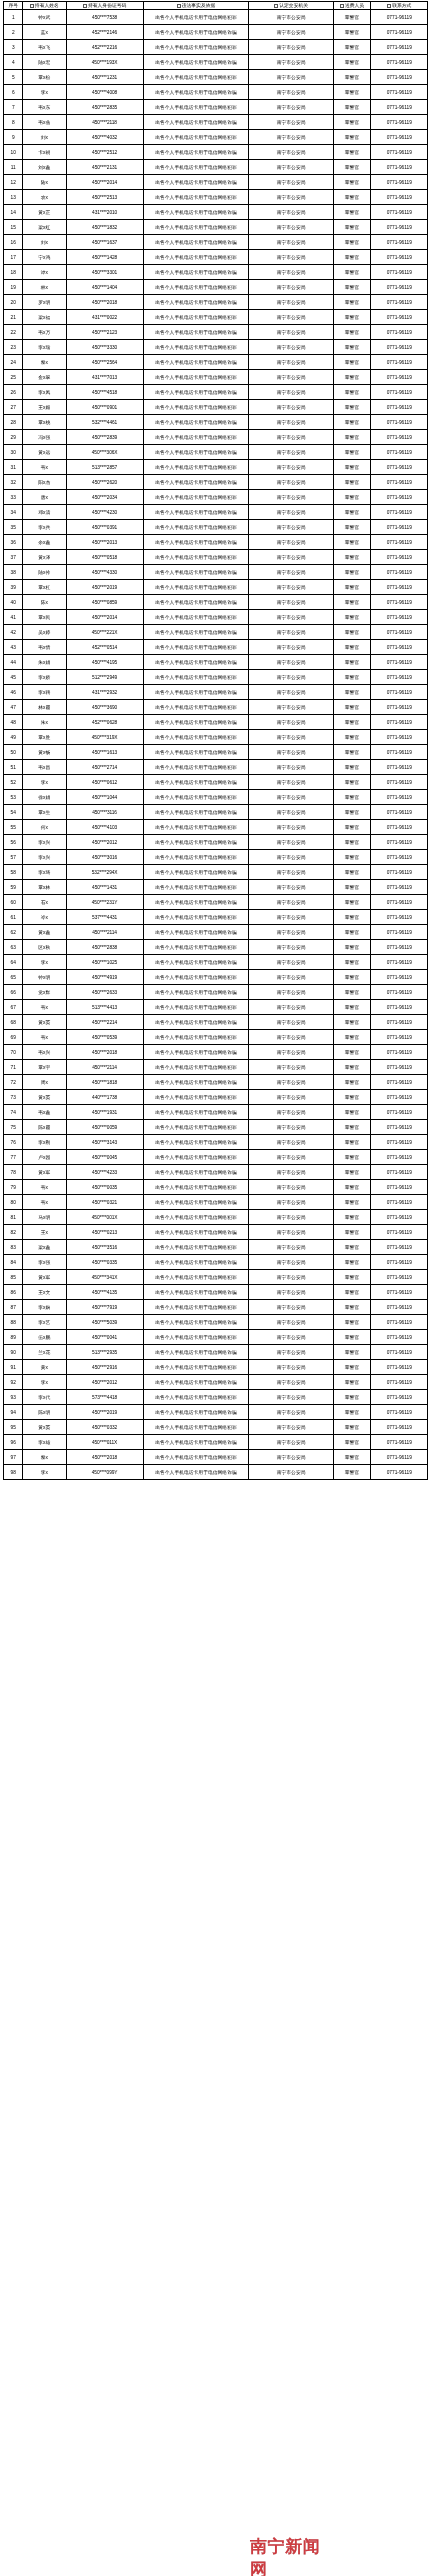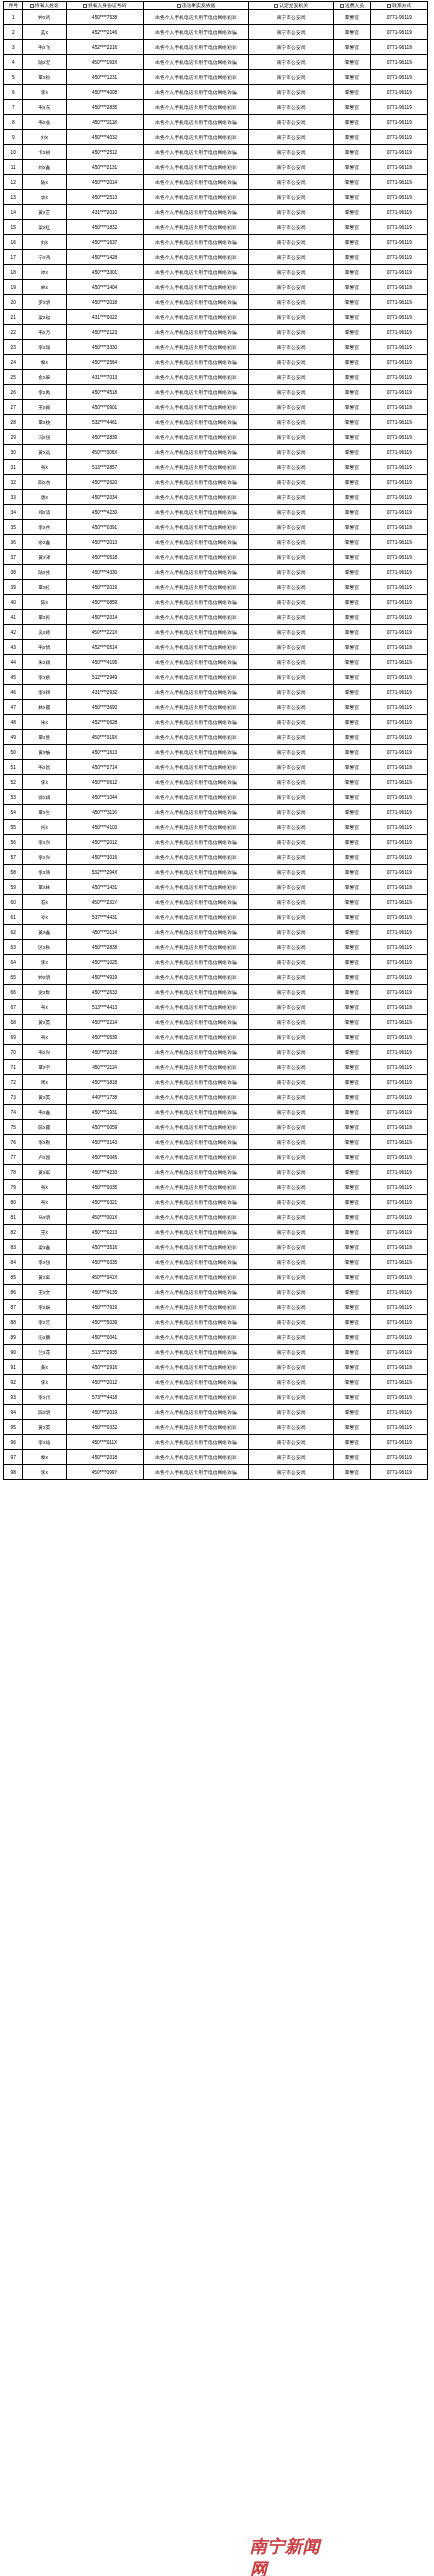--- a/index.html
+++ b/index.html
@@ -50,21 +50,20 @@
   td.reason { line-height: 1.05; font-size: 4.7px; }
   td.idno { letter-spacing: -0.1px; font-size: 4.8px; }
   .wm {
     position: absolute;
     left: 250px;
     top: 2534px;
     width: 85px;
     height: 32px;
     pointer-events: none;
     opacity: 0.9;
-    font-style: italic;
   }
   .wm .wm-cn {
     font-family: "DejaVu Serif", serif;
     font-weight: bold;
     font-size: 17px;
     color: #c9262c;
     letter-spacing: 0.6px;
     text-shadow: 0 0 0.6px rgba(0,0,0,0.25);
   }
   .chk {

